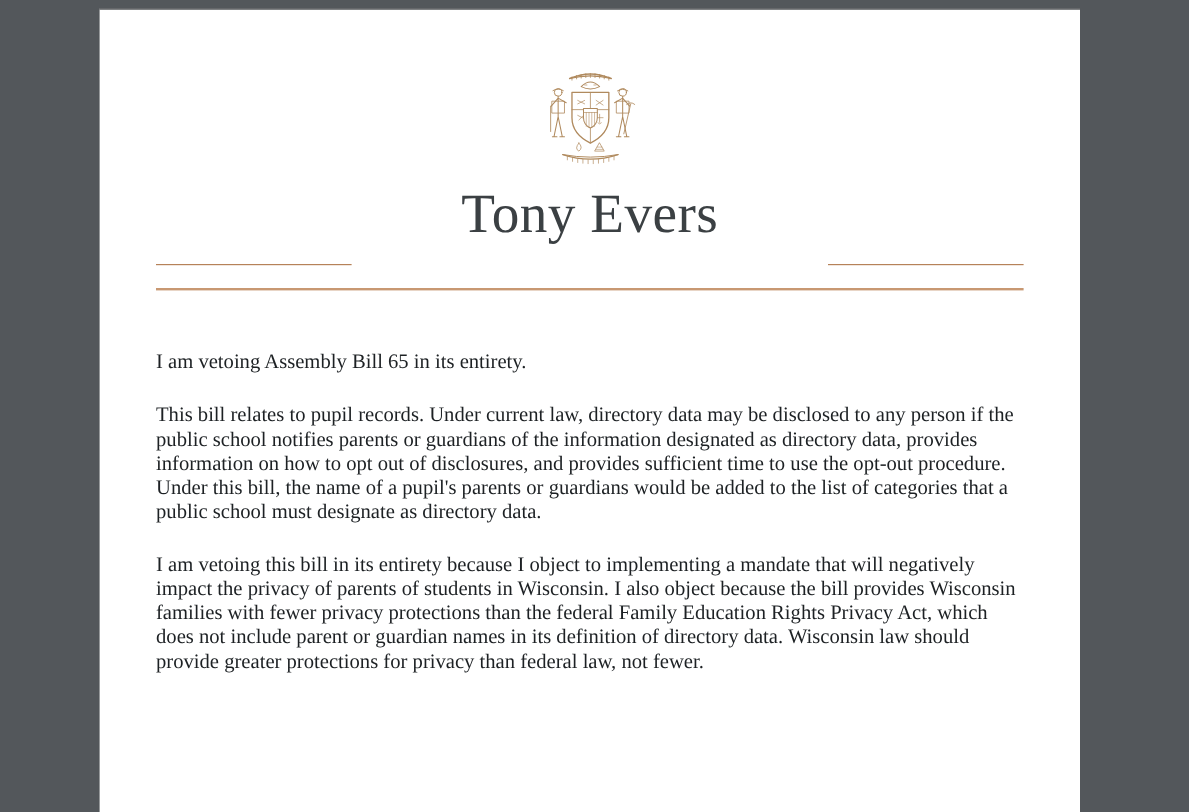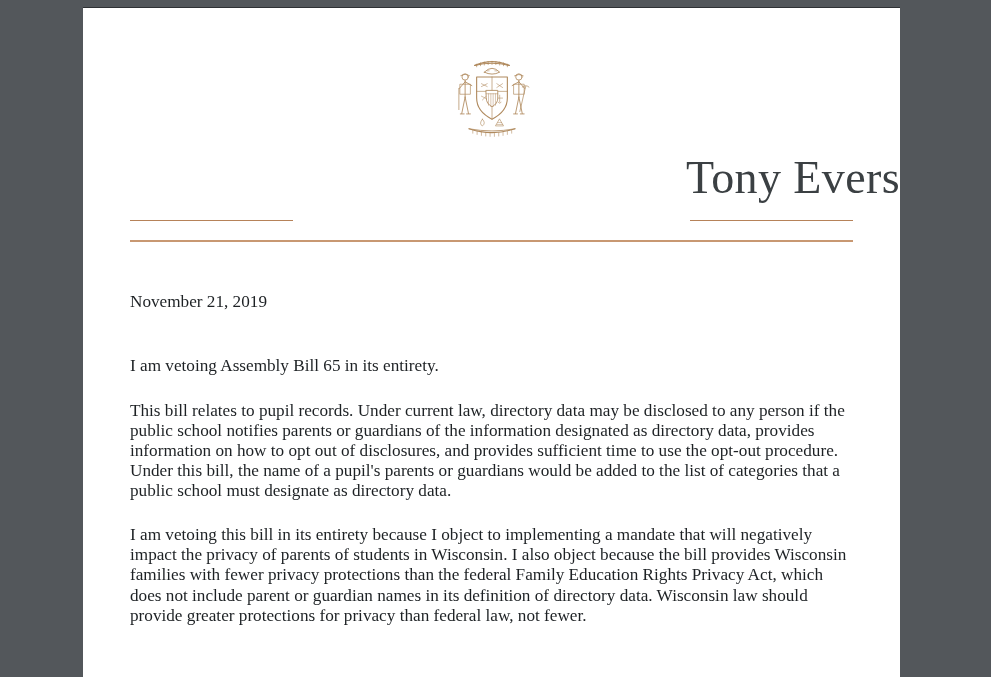--- a/index.html
+++ b/index.html
@@ -23,21 +23,21 @@
     height: 670px;
     background: #ffffff;
     box-sizing: border-box;
     border-top: 1px solid #2e3134;
     overflow: hidden;
   }
 
   
   .letterhead {
     padding-top: 44px;
-    text-align: right;
+    text-align: center;
   }
 
   .seal {
     display: block;
     margin: 0 auto;
     width: 96px;
     height: 96px;
   }
 
   .gov-name {
@@ -171,19 +171,18 @@
 
     <div class="tagline-row">
       <div class="rule-short left"></div>
       <div class="rule-short right"></div>
     </div>
 
     <div class="rule-full"></div>
   </div>
 
   <div class="body-area">
-    <p class="date-line">November 21, 2019</p>
     <p>I am vetoing Assembly Bill 65 in its entirety.</p>
     <p>This bill relates to pupil records. Under current law, directory data may be disclosed to any person if the public school notifies parents or guardians of the information designated as directory data, provides information on how to opt out of disclosures, and provides sufficient time to use the opt-out procedure. Under this bill, the name of a pupil's parents or guardians would be added to the list of categories that a public school must designate as directory data.</p>
     <p>I am vetoing this bill in its entirety because I object to implementing a mandate that will negatively impact the privacy of parents of students in Wisconsin. I also object because the bill provides Wisconsin families with fewer privacy protections than the federal Family Education Rights Privacy Act, which does not include parent or guardian names in its definition of directory data. Wisconsin law should provide greater protections for privacy than federal law, not fewer.</p>
   </div>
 
 </div>
 
 </body></html>

